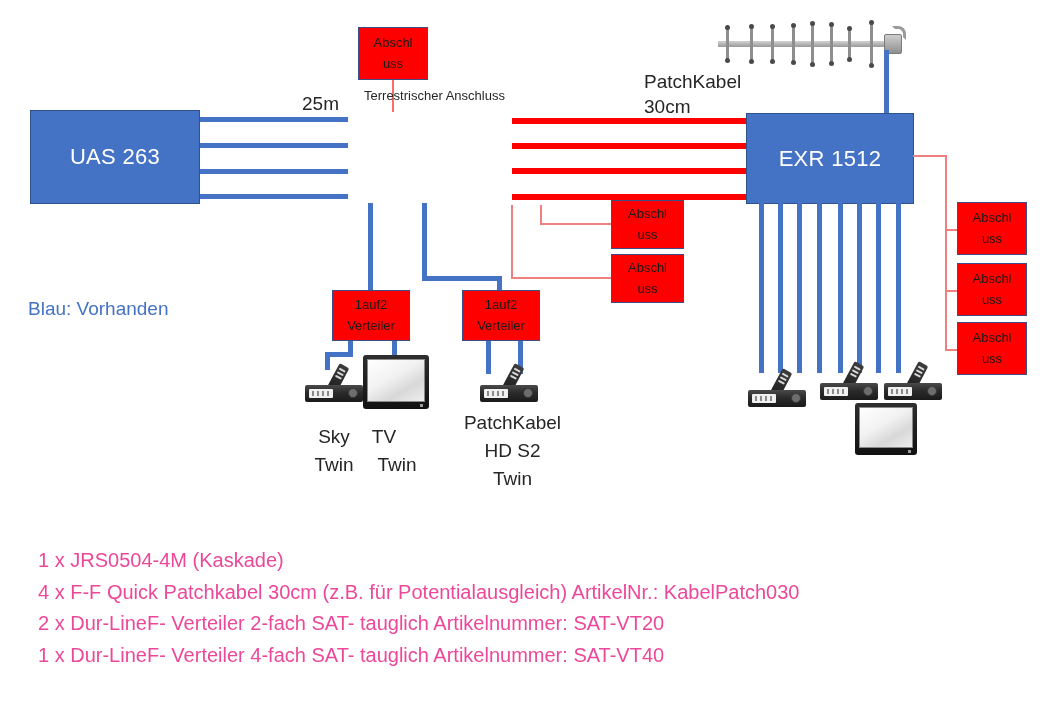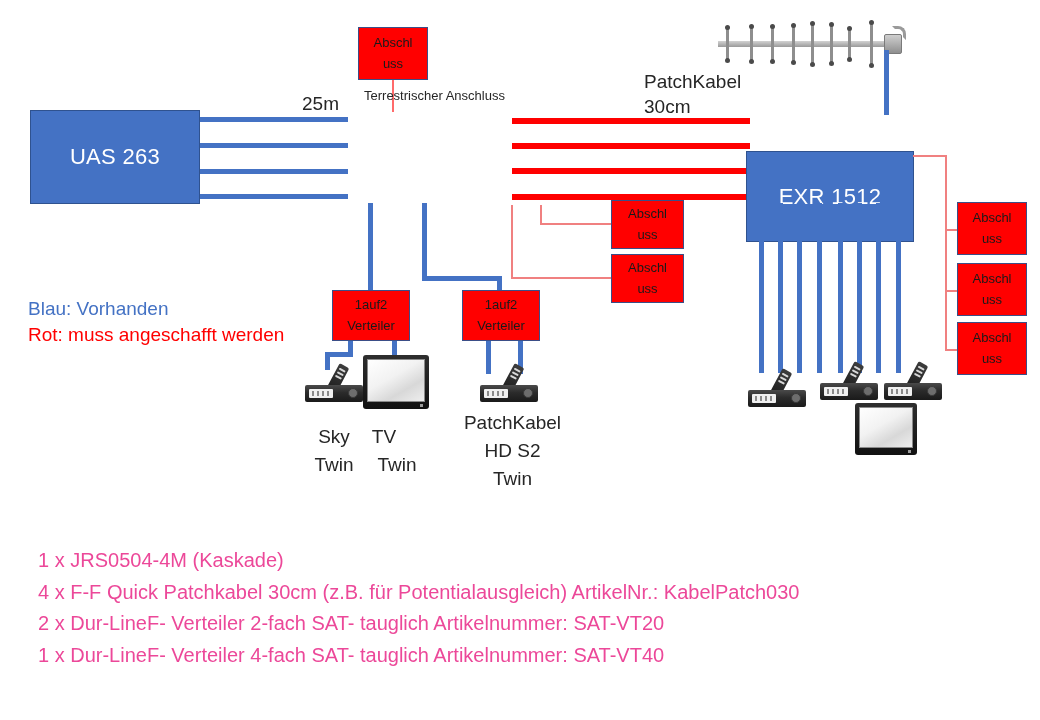--- a/index.html
+++ b/index.html
@@ -166,21 +166,21 @@
   <div class="cable cable-red-thick-h" style="left:512px; top:118px; width:238px;"></div>
   <div class="cable cable-red-thick-h" style="left:512px; top:143px; width:238px;"></div>
   <div class="cable cable-red-thick-h" style="left:512px; top:168px; width:238px;"></div>
   <div class="cable cable-red-thick-h" style="left:512px; top:194px; width:238px;"></div>
 
   <div class="node box-blue" style="left:30px; top:110px; width:170px; height:94px;">
     <span>UAS 263</span>
   </div>
 
 
-  <div class="node box-blue" style="left:746px; top:113px; width:168px; height:91px;margin-top:38px;">
+  <div class="node box-blue" style="left:746px; top:113px; width:168px; height:91px;">
     <span>EXR 1512</span>
   </div>
 
   <div class="cable cable-red-thin-v" style="left:540px; top:205px; height:18px;"></div>
   <div class="cable cable-red-thin-h" style="left:540px; top:223px; width:72px;"></div>
 
   <div class="cable cable-red-thin-v" style="left:511px; top:205px; height:72px;"></div>
   <div class="cable cable-red-thin-h" style="left:511px; top:277px; width:101px;"></div>
 
   <div class="node box-red-small" style="left:611px; top:200px; width:73px; height:49px;">
@@ -360,21 +360,20 @@
       <div class="stb-knob"></div>
     </div>
   </div>
 
   <div class="tv" style="left:855px; top:403px; width:62px; height:52px;">
     <div class="screen"></div>
     <div class="led"></div>
   </div>
 
   <div class="legend-blue" style="left:28px; top:298px;">Blau: Vorhanden</div>
-  <div class="legend-red" style="left:28px; top:324px;">Rot: muss angeschafft werden</div>
 
   <div id="bom">
     <div>1 x JRS0504-4M (Kaskade)</div>
     <div>4 x F-F Quick Patchkabel 30cm (z.B. für Potentialausgleich) ArtikelNr.: KabelPatch030</div>
     <div>2 x Dur-LineF- Verteiler 2-fach SAT- tauglich Artikelnummer: SAT-VT20</div>
     <div>1 x Dur-LineF- Verteiler 4-fach SAT- tauglich Artikelnummer: SAT-VT40</div>
   </div>
 
 </div>
 

